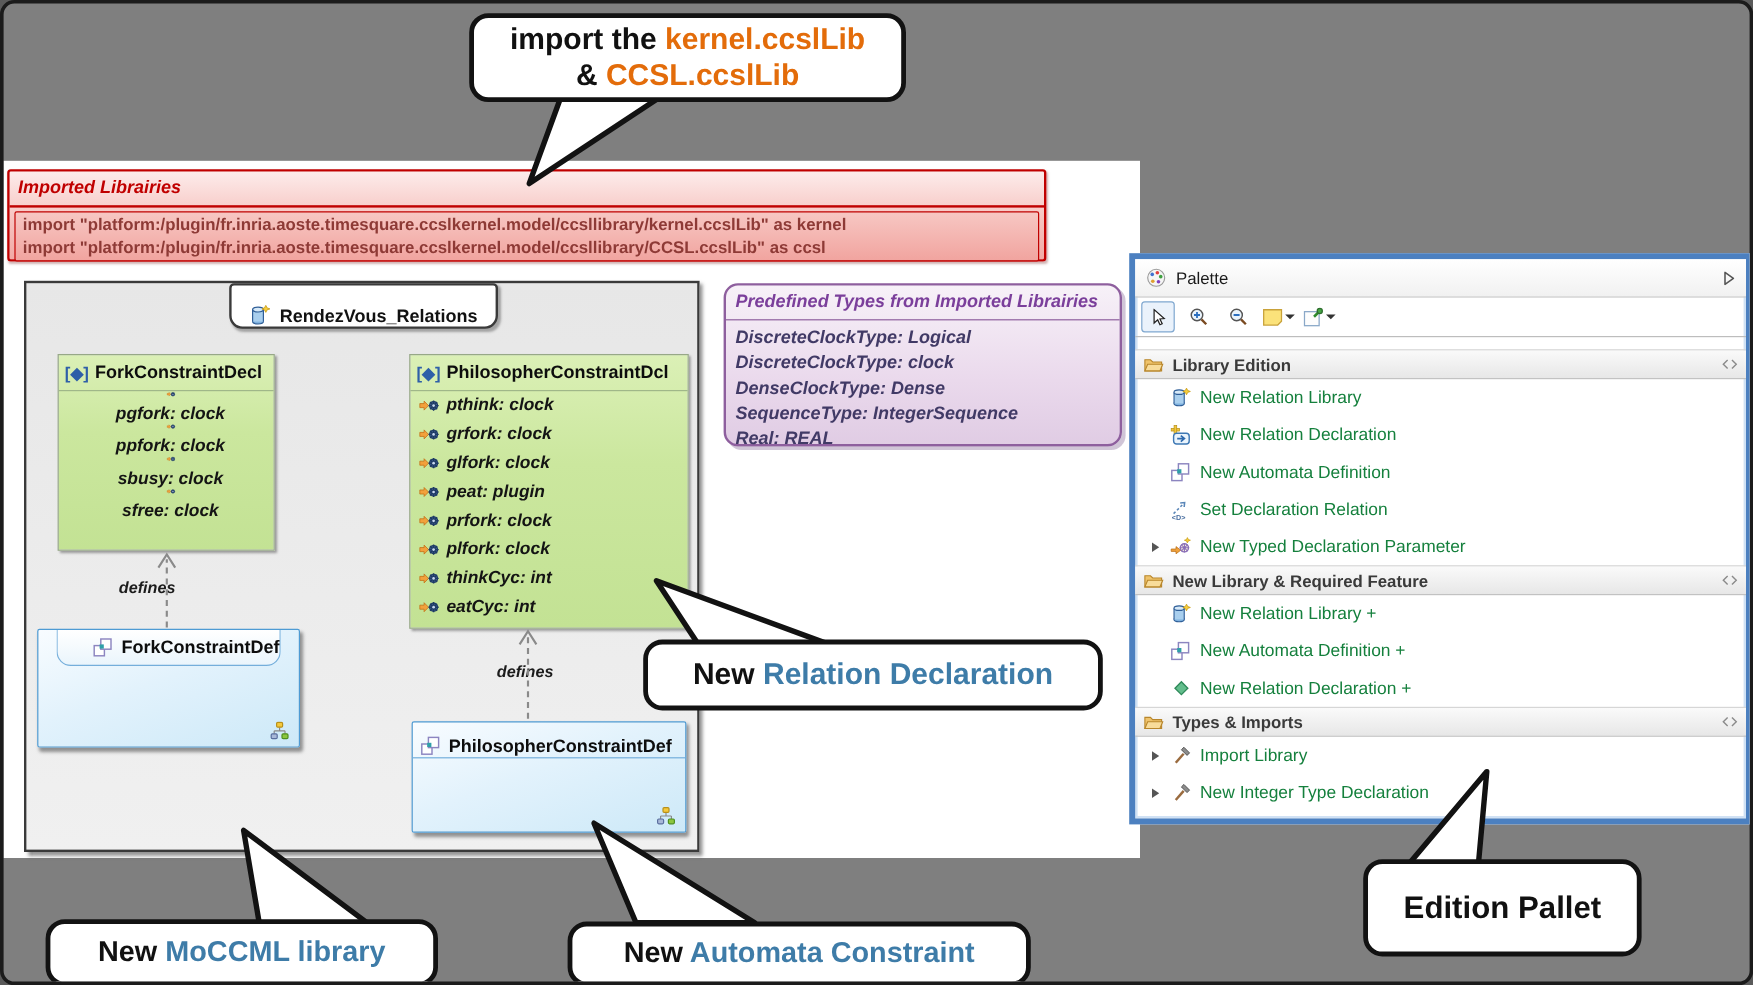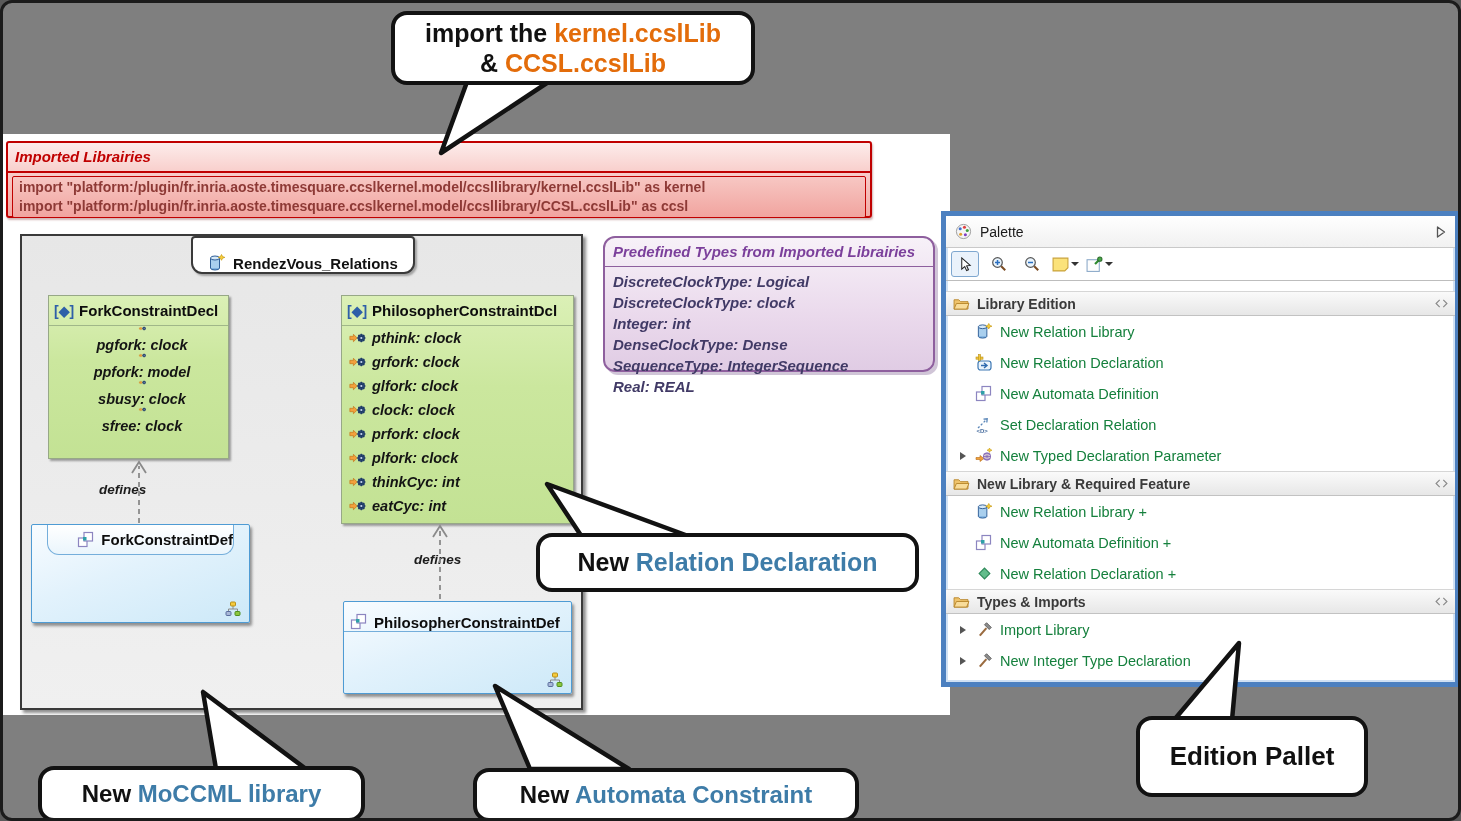--- a/index.html
+++ b/index.html
@@ -128,21 +128,21 @@
         </svg>
         <span>pgfork: clock</span>
       </div>
     <div class="attr-row">
         <svg width="17" height="12" viewBox="0 0 20 14">
           <path d="M1,5 h4.2 V2.6 l4.4,4.4 l-4.4,4.4 V9 H1 z" fill="#f2a13c" stroke="#c06a10" stroke-width="0.7"></path>
           <circle cx="14.5" cy="7" r="4" fill="#3a5a8c" stroke="#1e3a64"></circle>
           <path d="M14.5,2 v10 M9.5,7 h10 M11,3.5 l7,7 M18,3.5 l-7,7" stroke="#1e3a64" stroke-width="1.4"></path>
           <circle cx="14.5" cy="7" r="1.3" fill="#c8d8f0"></circle>
         </svg>
-        <span>ppfork: model</span>
+        <span>ppfork: clock</span>
       </div>
     <div class="attr-row">
         <svg width="17" height="12" viewBox="0 0 20 14">
           <path d="M1,5 h4.2 V2.6 l4.4,4.4 l-4.4,4.4 V9 H1 z" fill="#f2a13c" stroke="#c06a10" stroke-width="0.7"></path>
           <circle cx="14.5" cy="7" r="4" fill="#3a5a8c" stroke="#1e3a64"></circle>
           <path d="M14.5,2 v10 M9.5,7 h10 M11,3.5 l7,7 M18,3.5 l-7,7" stroke="#1e3a64" stroke-width="1.4"></path>
           <circle cx="14.5" cy="7" r="1.3" fill="#c8d8f0"></circle>
         </svg>
         <span>sbusy: clock</span>
       </div>
@@ -189,21 +189,21 @@
         </svg>
         <span>glfork: clock</span>
       </div>
     <div class="attr-row">
         <svg width="17" height="12" viewBox="0 0 20 14">
           <path d="M1,5 h4.2 V2.6 l4.4,4.4 l-4.4,4.4 V9 H1 z" fill="#f2a13c" stroke="#c06a10" stroke-width="0.7"></path>
           <circle cx="14.5" cy="7" r="4" fill="#3a5a8c" stroke="#1e3a64"></circle>
           <path d="M14.5,2 v10 M9.5,7 h10 M11,3.5 l7,7 M18,3.5 l-7,7" stroke="#1e3a64" stroke-width="1.4"></path>
           <circle cx="14.5" cy="7" r="1.3" fill="#c8d8f0"></circle>
         </svg>
-        <span>clock: clock</span>
+        <span>peat: plugin</span>
       </div>
     <div class="attr-row">
         <svg width="17" height="12" viewBox="0 0 20 14">
           <path d="M1,5 h4.2 V2.6 l4.4,4.4 l-4.4,4.4 V9 H1 z" fill="#f2a13c" stroke="#c06a10" stroke-width="0.7"></path>
           <circle cx="14.5" cy="7" r="4" fill="#3a5a8c" stroke="#1e3a64"></circle>
           <path d="M14.5,2 v10 M9.5,7 h10 M11,3.5 l7,7 M18,3.5 l-7,7" stroke="#1e3a64" stroke-width="1.4"></path>
           <circle cx="14.5" cy="7" r="1.3" fill="#c8d8f0"></circle>
         </svg>
         <span>prfork: clock</span>
       </div>
@@ -271,21 +271,20 @@
   </div>
 
   <div class="edge-label" style="left:96px;top:479px;">defines</div>
   <div class="edge-label" style="left:411px;top:549px;">defines</div>
 
   <div class="ptype">
     <div class="ptype-title">Predefined Types from Imported Librairies</div>
     <div class="ptype-body">
       <div class="ptype-line">DiscreteClockType: Logical</div>
       <div class="ptype-line">DiscreteClockType: clock</div>
-      <div class="ptype-line">Integer: int</div>
       <div class="ptype-line">DenseClockType: Dense</div>
       <div class="ptype-line">SequenceType: IntegerSequence</div>
       <div class="ptype-line">Real: REAL</div>
     </div>
   </div>
 
   <div class="palette">
     <div class="p-title">
       <svg width="17" height="17" viewBox="0 0 18 18">
         <circle cx="9" cy="9" r="7.5" fill="#f5f5f5" stroke="#9a9a9a"></circle>

